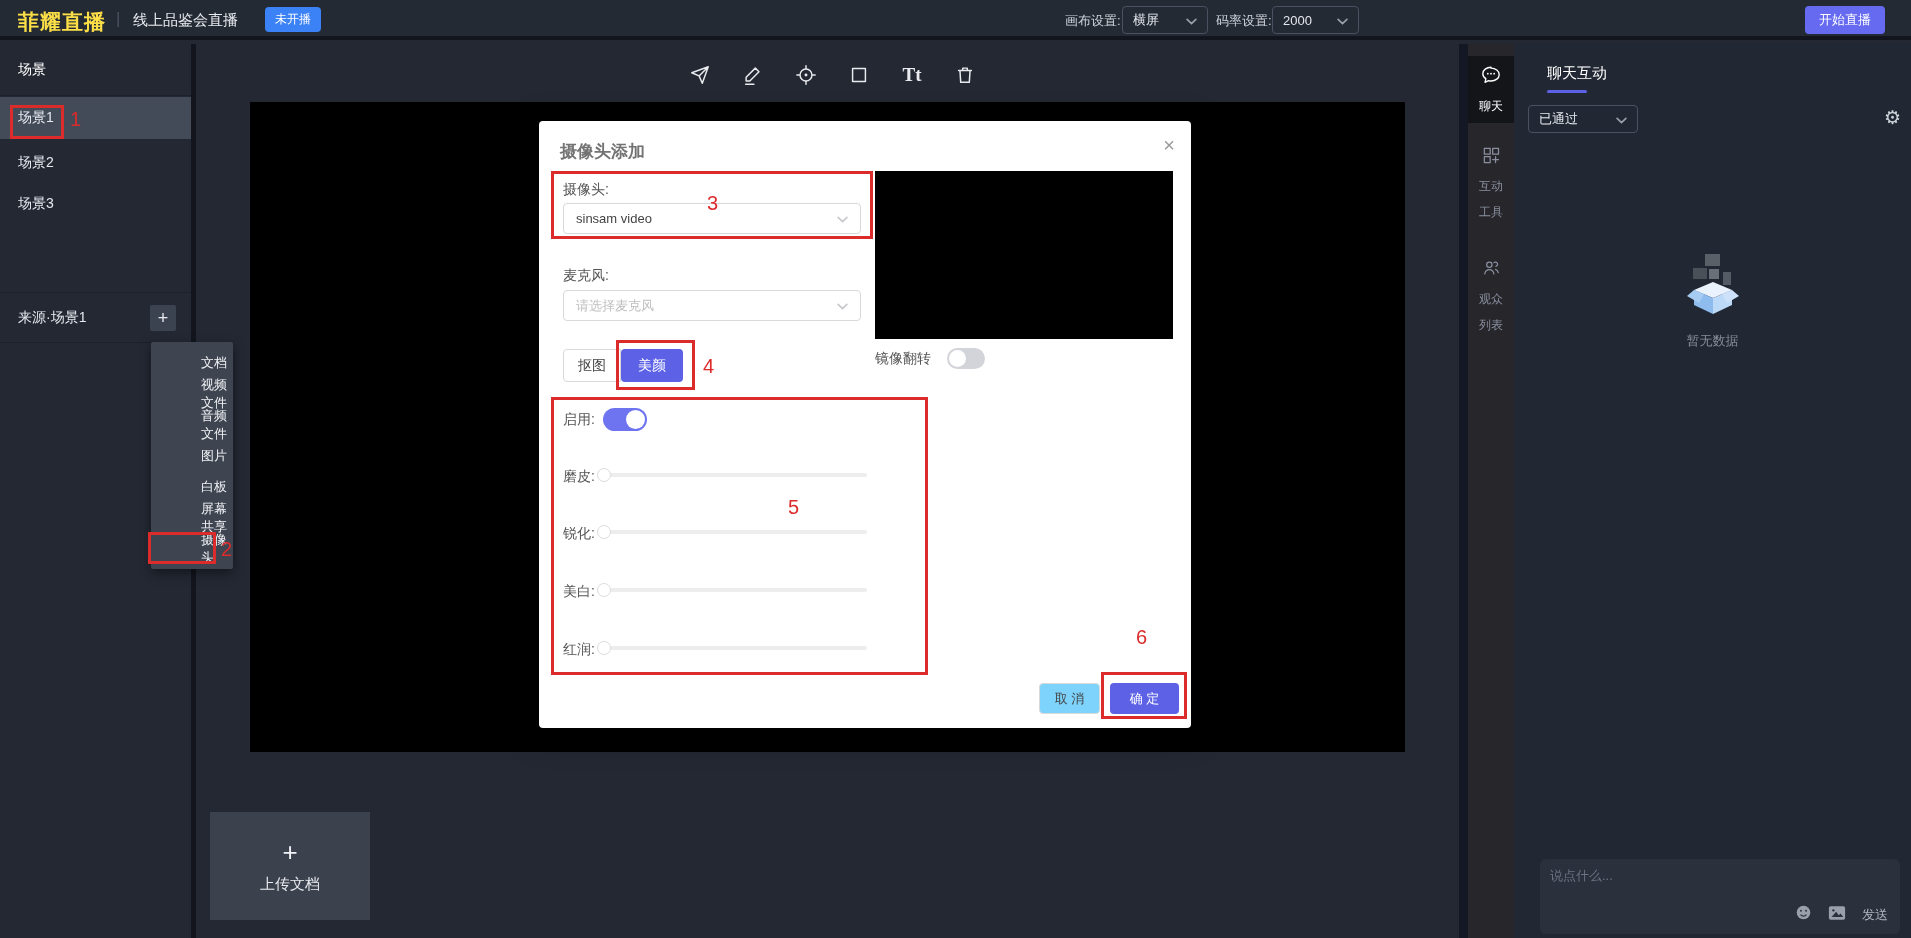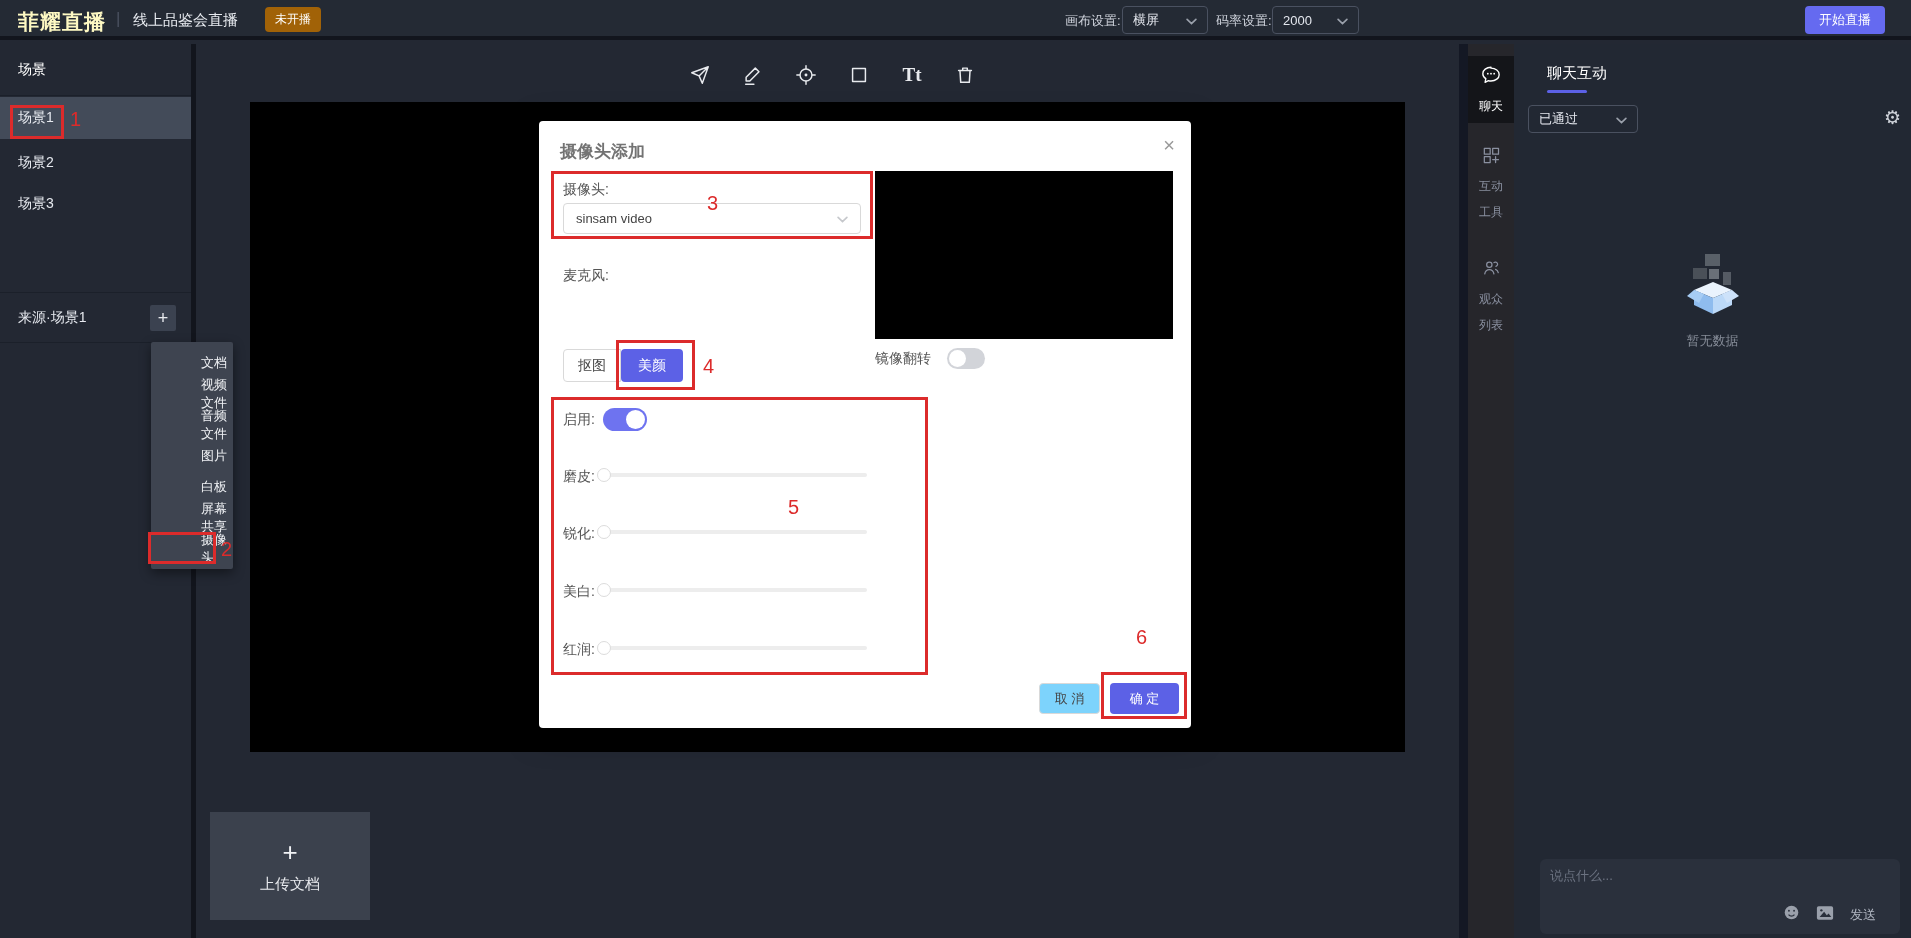--- a/index.html
+++ b/index.html
@@ -2,24 +2,24 @@
 <html><head>
 <meta charset="utf-8">
 <style>
   * { margin:0; padding:0; box-sizing:border-box; }
   html,body { width:1911px; height:938px; overflow:hidden; background:#232833;
     font-family:"Liberation Sans","DejaVu Sans",sans-serif; color:#dfe3ea; }
 
   
   .topbar { position:absolute; left:0; top:0; width:1911px; height:40px; background:#242a34;
     border-bottom:4px solid #12151d; display:flex; align-items:center; }
-  .logo { position:absolute; left:18px; top:8px; font-size:21px; font-weight:bold; color:#fef9c3; letter-spacing:1px; }
+  .logo { position:absolute; left:18px; top:8px; font-size:21px; font-weight:bold; color:#fde047; letter-spacing:1px; }
   .logo-sep { position:absolute; left:116px; top:9px; color:#4a5160; font-size:17px; }
   .room-title { position:absolute; left:133px; top:11px; font-size:15px; color:#e8ebf0; }
-  .status-badge { position:absolute; left:265px; top:7px; background:#a16207; color:#fff; font-size:12px;
+  .status-badge { position:absolute; left:265px; top:7px; background:#3b82f6; color:#fff; font-size:12px;
     padding:4px 10px; border-radius:4px; }
   .tb-label { position:absolute; top:12px; font-size:13px; color:#cfd3dc; }
   .tb-select { position:absolute; top:6px; height:28px; border:1px solid #4a5160; border-radius:4px;
     background:#242a34; color:#e4e7ee; font-size:13px; display:flex; align-items:center;
     justify-content:space-between; padding:0 10px; cursor:pointer; }
   .start-btn { position:absolute; left:1805px; top:6px; width:80px; height:28px; background:#656af0; color:#fff;
     font-size:13px; border:none; border-radius:4px; display:flex; align-items:center; justify-content:center; cursor:pointer; }
 
   
   .left-sidebar { position:absolute; left:0; top:44px; width:191px; height:894px; background:#232833; }
@@ -98,21 +98,21 @@
     border-radius:4px; display:flex; align-items:center; justify-content:space-between; padding:0 10px;
     font-size:13px; color:#e4e7ee; cursor:pointer; }
   .gear { position:absolute; right:10px; top:64px; font-size:19px; color:#cfd3da; cursor:pointer; line-height:1; }
   .empty-state { position:absolute; left:0; top:208px; width:397px; display:flex; flex-direction:column;
     align-items:center; gap:12px; }
   .empty-text { font-size:13px; color:#878d99; }
   .chat-input-box { position:absolute; left:26px; top:815px; width:360px; height:75px; background:#2a303c; border-radius:6px; }
   .chat-input { position:absolute; left:10px; top:8px; width:280px; height:36px; background:transparent; border:none;
     resize:none; outline:none; color:#c6cbd4; font-size:13px; font-family:"Liberation Sans","DejaVu Sans",sans-serif; }
   .chat-input::placeholder { color:#6b7280; }
-  .input-actions { position:absolute; right:24px; bottom:9px; display:flex; align-items:center; gap:16px; }
+  .input-actions { position:absolute; right:12px; bottom:9px; display:flex; align-items:center; gap:16px; }
   .input-actions svg { stroke:#9aa0ab; fill:none; stroke-width:1.5; }
   .send-label { font-size:13px; color:#aeb4bf; cursor:pointer; }
 
   
   .ann-box { position:absolute; border:3px solid #dc2b2b; z-index:60; pointer-events:none; }
   .ann-num { position:absolute; color:#dc2b2b; font-size:20px; z-index:60; pointer-events:none; }
   .chev svg { stroke:#9aa0ab; fill:none; stroke-width:1.5; stroke-linecap:round; }
   .chev-light svg { stroke:#c6c8cc; }
 </style>
 </head>
@@ -213,20 +213,26 @@
 
   <span class="m-label" style="left:24px; top:60px;">摄像头:</span>
   <div class="m-select" style="top:82px;">
     <span class="val">sinsam video</span>
     <span class="chev chev-light"><svg width="11" height="7" viewBox="0 0 10 6">
           <polyline points="1,1 5,5 9,1"></polyline>
         </svg></span>
   </div>
 
   <span class="m-label" style="left:24px; top:146px;">麦克风:</span>
+  <div class="m-select" style="top:169px;">
+    <span class="ph">请选择麦克风</span>
+    <span class="chev chev-light"><svg width="11" height="7" viewBox="0 0 10 6">
+          <polyline points="1,1 5,5 9,1"></polyline>
+        </svg></span>
+  </div>
 
   <div class="seg-btn seg-matting">抠图</div>
   <div class="seg-btn seg-beauty">美颜</div>
 
   <div class="m-preview"></div>
   <span class="mirror-label">镜像翻转</span>
   <div class="toggle-off"></div>
 
   <span class="m-label" style="left:24px; top:290px;">启用:</span>
   <div class="toggle-on"></div>

